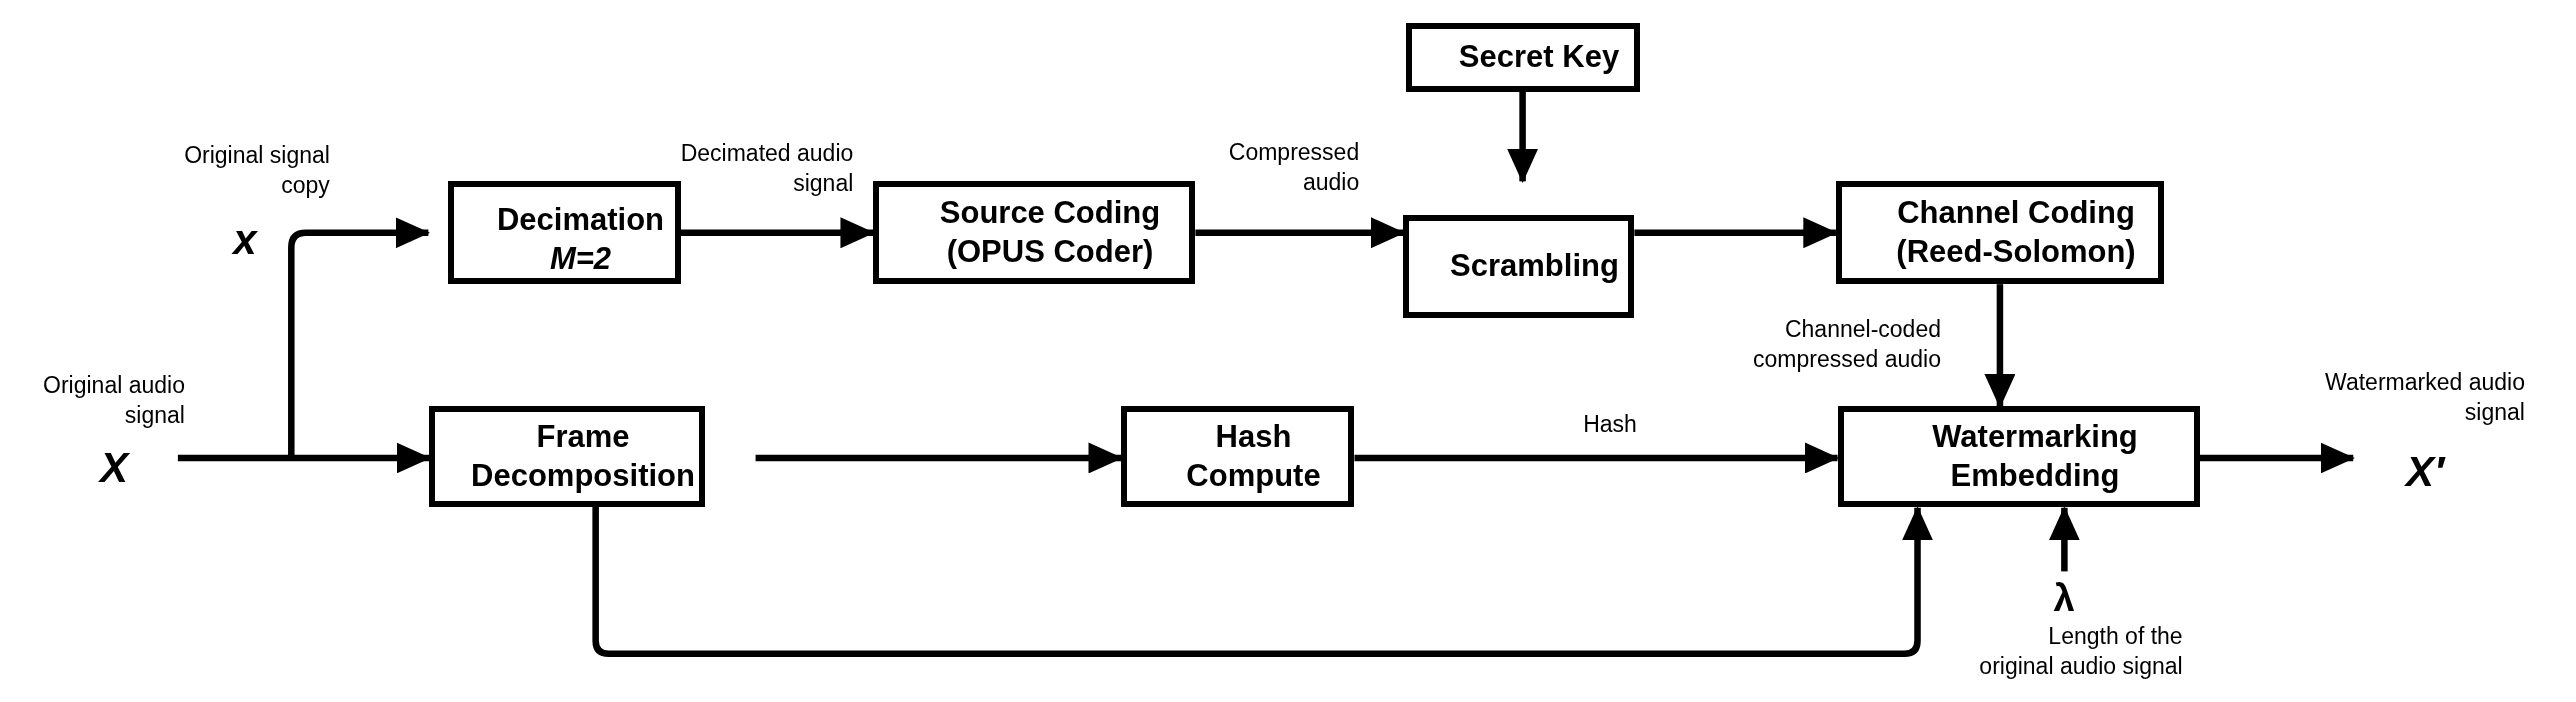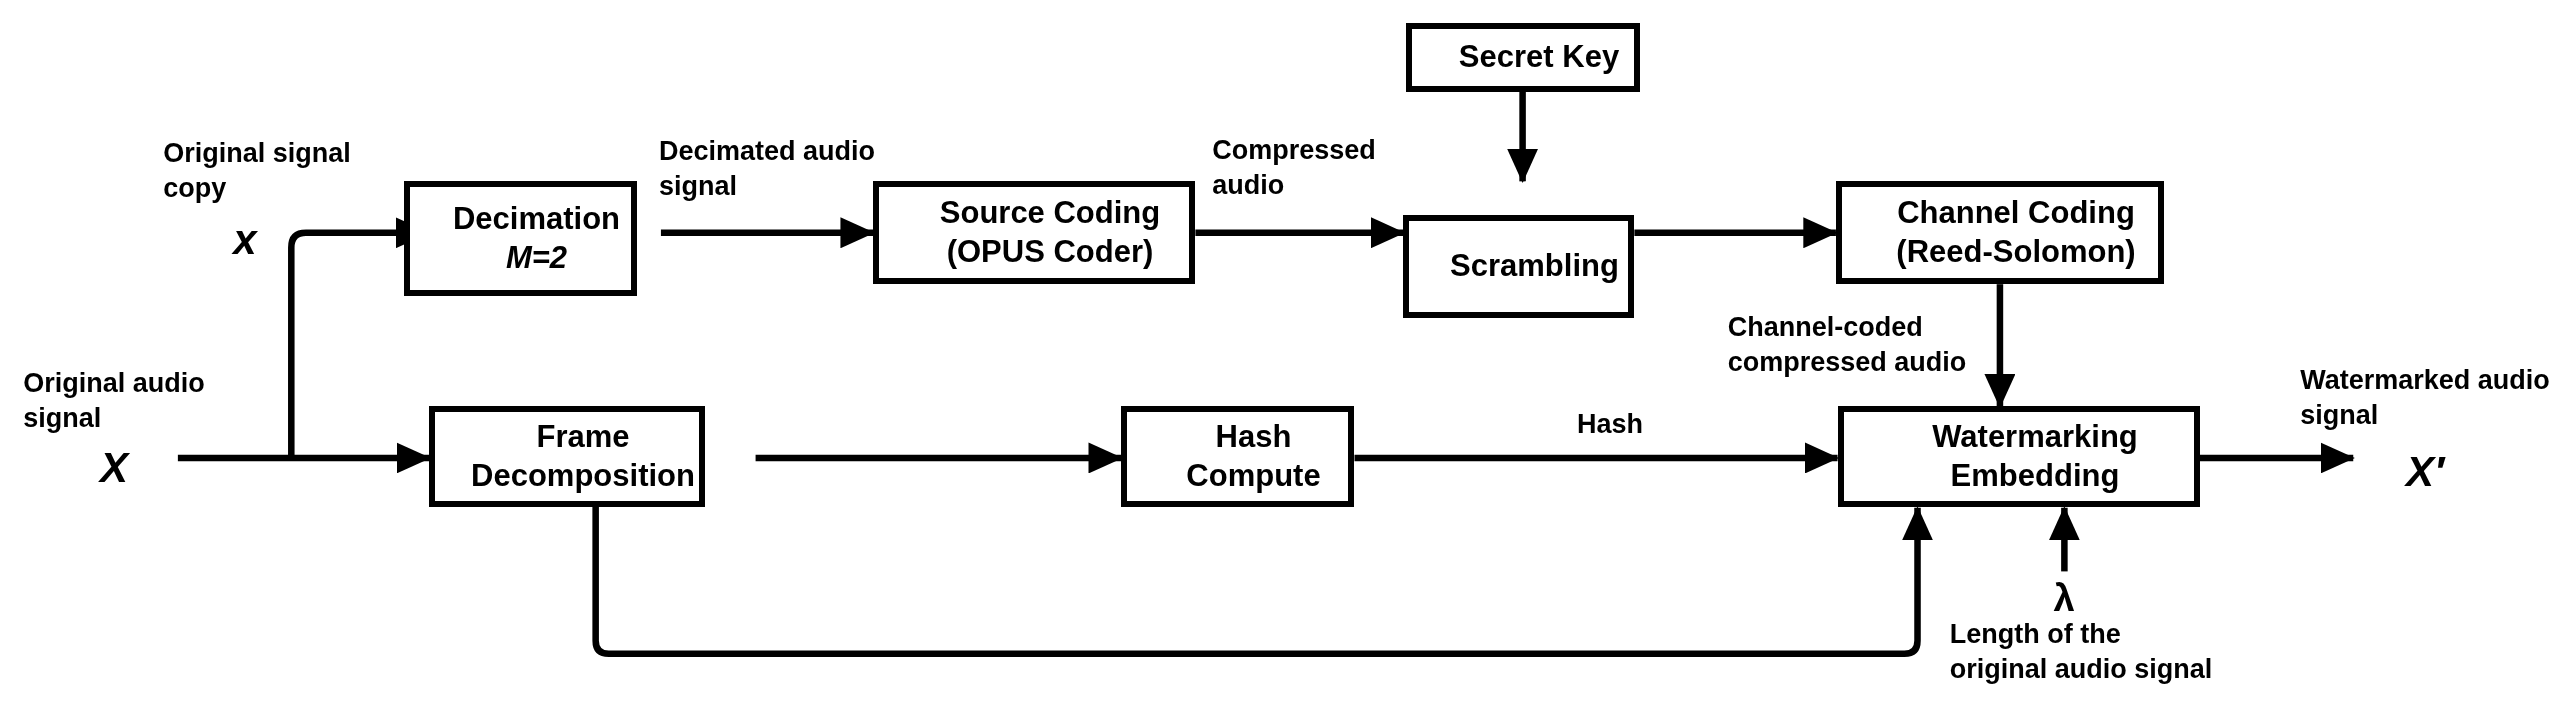--- a/index.html
+++ b/index.html
@@ -7,22 +7,22 @@
     position:relative;width:2576px;height:703px;background:#ffffff;
     font-family:"Liberation Sans","DejaVu Sans",sans-serif;color:#000;overflow:hidden;
   }
   svg.wires{position:absolute;left:0;top:0;width:2576px;height:703px;}
   .box{
     position:absolute;box-sizing:border-box;background:#ffffff;border:6.5px solid #000000;
     display:flex;flex-direction:column;align-items:center;justify-content:center;
     text-align:center;font-weight:700;font-size:31px;line-height:1.24;white-space:nowrap;padding-left:32px;
   }
   .lbl{
-    position:absolute;transform:translate(-50%,-50%);text-align:left;
-    font-weight:700;font-size:27px;line-height:1.3;white-space:nowrap;
+    position:absolute;transform:translate(-50%,-50%);text-align:right;
+    font-weight:400;font-size:23px;line-height:1.3;white-space:nowrap;
   }
   .sym{
     position:absolute;transform:translate(-50%,-50%);
     font-weight:700;font-style:italic;font-size:42px;line-height:1;white-space:nowrap;
   }
   .sym.lambda{font-style:normal;font-size:38px;}
   .it{font-style:italic;}
 </style>
 </head>
 <body>
@@ -46,21 +46,21 @@
     <path d="M 1660 561 L 2252 561" marker-end="url(#arrow)"></path>
     <path d="M 2652 561 L 2884 561" marker-end="url(#arrow)"></path>
     <path d="M 730 620 L 730 785 Q 730 801 746 801 L 2334 801 Q 2350 801 2350 785 L 2350 622" marker-end="url(#arrow)"></path>
     <path d="M 2530 700 L 2530 622" marker-end="url(#arrow)"></path>
   </svg>
 
   <div class="box" style="left:1406px;top:23px;width:234px;height:69px;">
     <span>Secret Key</span>
   </div>
 
-  <div class="box" style="left:404px;top:181px;width:233px;height:115px;">
+  <div class="box" style="left:448px;top:181px;width:233px;height:103px;justify-content:flex-end;">
     <span>Decimation</span>
     <span class="it">M=2</span>
   </div>
 
   <div class="box" style="left:873px;top:181px;width:322px;height:103px;">
     <span>Source Coding</span>
     <span>(OPUS Coder)</span>
   </div>
 
   <div class="box" style="left:1403px;top:181px;width:231px;height:103px;margin-top:34px;">

